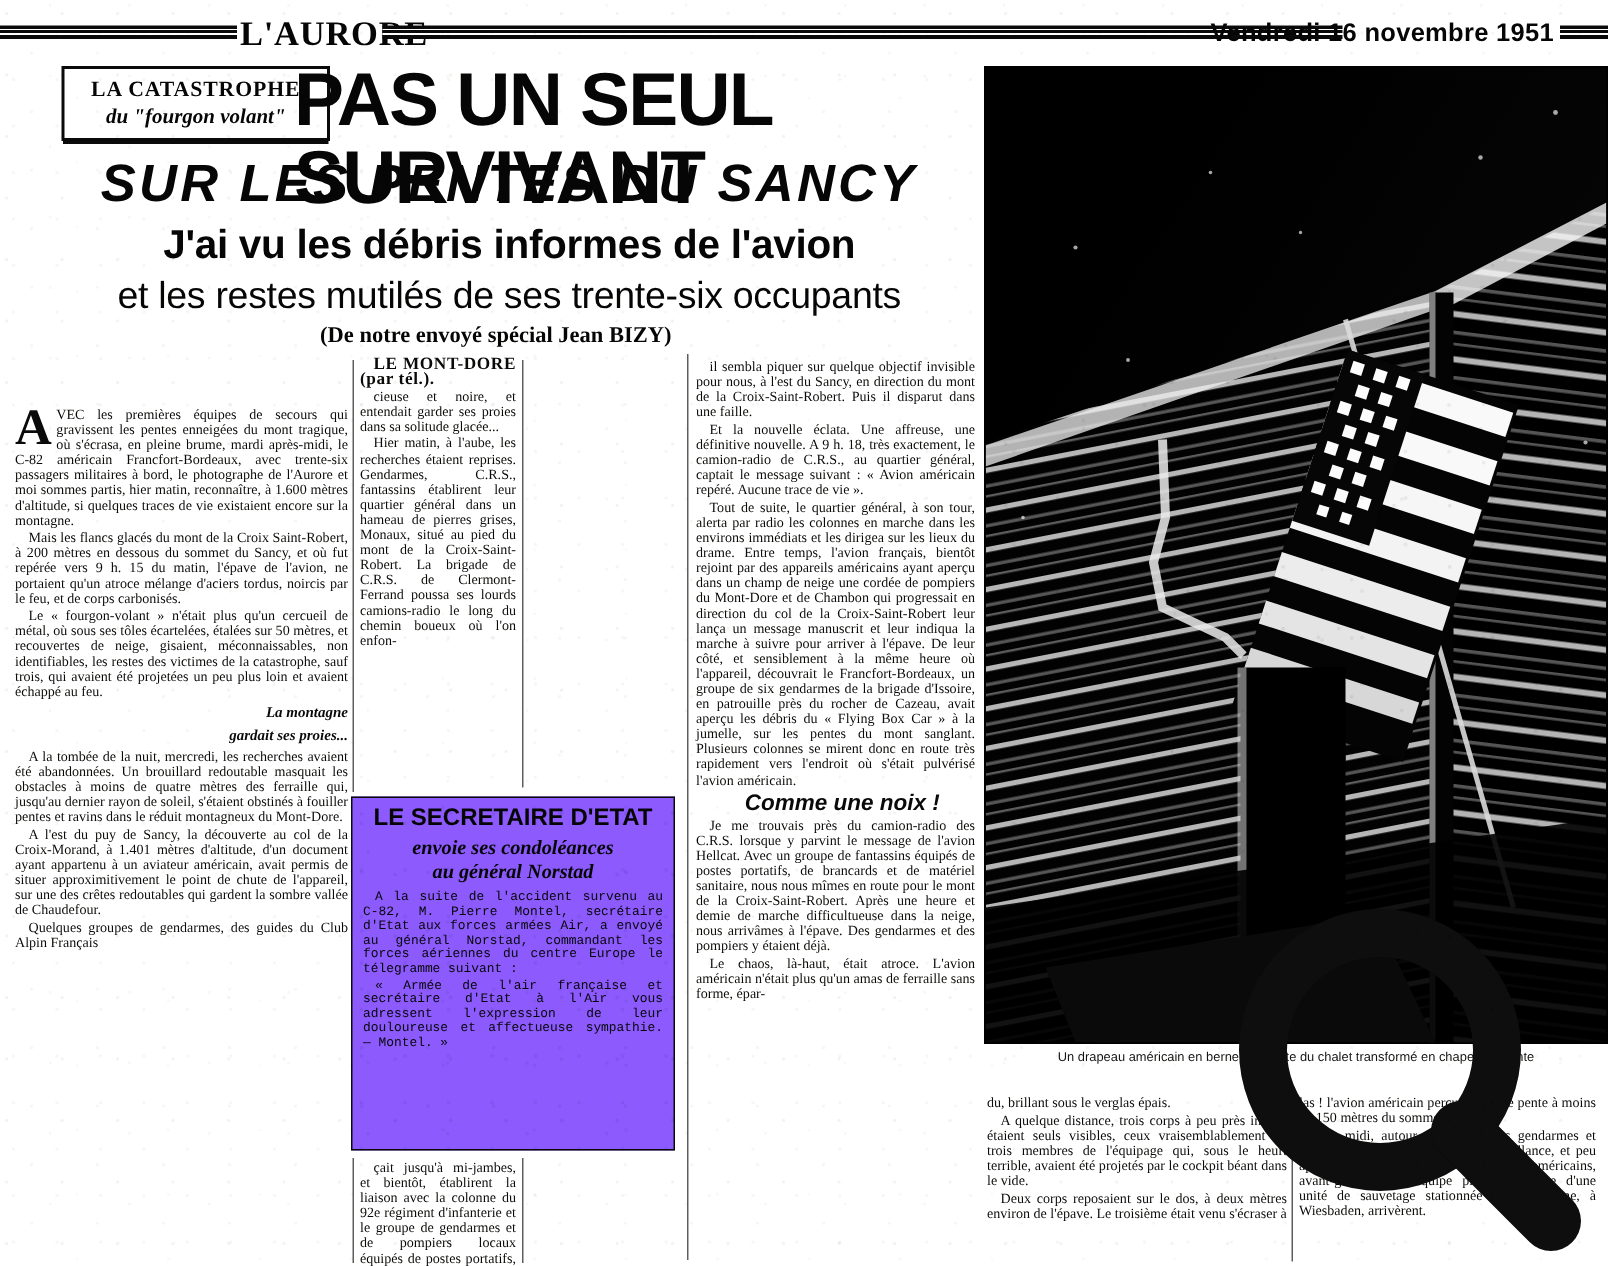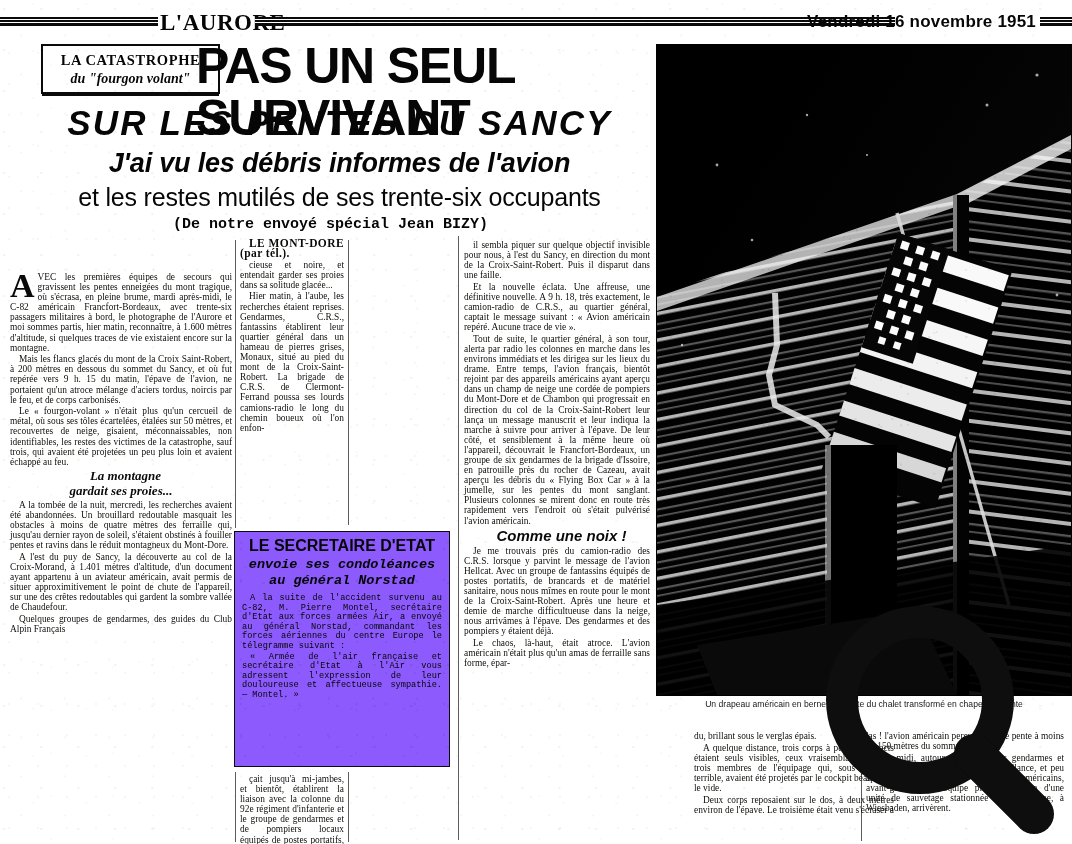--- a/index.html
+++ b/index.html
@@ -44,64 +44,64 @@
 
   
   .hl-main{position:absolute;left:196px;top:40px;width:465px;
      font-family:"Liberation Sans",sans-serif;font-weight:bold;
      font-size:50px;line-height:52px;letter-spacing:-1.2px;
      transform:scaleX(1.0);transform-origin:left top;}
   .hl-2{position:absolute;left:18px;top:104px;width:643px;text-align:center;
      font-family:"Liberation Sans",sans-serif;font-weight:bold;font-style:italic;
      font-size:35px;line-height:38px;letter-spacing:2.2px;}
   .hl-3{position:absolute;left:18px;top:148px;width:643px;text-align:center;
-     font-family:"Liberation Sans",sans-serif;font-weight:bold;font-style:italic;
+     font-family:"Liberation Sans",sans-serif;font-weight:bold;
      font-size:27px;line-height:30px;letter-spacing:-.2px;}
   .hl-4{position:absolute;left:18px;top:183px;width:643px;text-align:center;
      font-family:"Liberation Sans",sans-serif;font-weight:normal;
      font-size:25px;line-height:28px;letter-spacing:-.2px;}
   .byline{position:absolute;left:18px;top:216px;width:625px;text-align:center;
-     font-family:Liberation Mono, monospace;font-weight:bold;font-size:15px;}
+     font-family:Liberation Serif, serif;font-weight:bold;font-size:15px;}
 
   
   .col{position:absolute;text-align:justify;font-size:9.4px;line-height:10.1px;
      font-family:"Liberation Serif",serif;color:#111;
      -webkit-hyphens:auto;hyphens:auto;}
   .col p{margin:0 0 1.5px 0;text-indent:9px;}
   .col p.noind{text-indent:0;}
   .dateline{font-weight:bold;font-size:11.5px;letter-spacing:.4px;
      margin:0 0 6px 0;text-indent:0;font-family:"Liberation Serif",serif;}
-  .subhead{text-align:center;font-weight:bold;font-style:italic;font-size:13px;
+  .subhead{text-align:right;font-weight:bold;font-style:italic;font-size:10px;
      line-height:15px;margin:7px 0 4px 0;text-indent:0;
      font-family:"Liberation Serif",serif;}
   .subhead2{text-align:center;font-weight:bold;font-size:15px;
      line-height:17px;margin:8px 0 4px 0;text-indent:0;font-style:italic;
      font-family:"Liberation Sans",sans-serif;}
   .dropcap{float:left;font-size:34px;line-height:26px;font-weight:bold;
      padding:1px 3px 0 0;font-family:"Liberation Serif",serif;}
 
   
   #col1{left:10px;  top:272px; width:222px;}
   #col2{left:240px; top:238px; width:104px;}
   #col2b{left:240px;top:774px; width:104px;}
   #col3{left:352px; top:238px; width:104px;}
   #col4{left:464px; top:240px; width:186px;}
-  #col5{left:658px; top:731px; width:200px;margin-left:36px;}
+  #col5{left:658px; top:731px; width:200px;}
   #col6{left:866px; top:731px; width:198px;}
 
   
   .vrule{position:absolute;width:1px;background:#2a2a2a;opacity:.75;}
 
   
   .sidebox{position:absolute;left:234px;top:531px;width:214px;height:234px;
      border:1.5px solid #111;background:#8b5cf6;box-shadow:0 0 0 2px #fdfdfb;}
   .sb-h1{text-align:center;font-family:"Liberation Sans",sans-serif;font-weight:bold;
      font-size:16px;line-height:18px;margin:5px 6px 0 6px;}
   .sb-h1 .l2{display:block;text-align:center;padding-left:40px;}
-  .sb-h2{text-align:center;font-family:Liberation Mono, monospace;font-weight:bold;
+  .sb-h2{text-align:center;font-family:Liberation Serif, serif;font-weight:bold;
      font-size:13.5px;line-height:16px;margin:2px 6px 0 6px;font-style:italic;}
   .sb-h2 .l2{display:block;}
   .sb-body{font-size:8.6px;line-height:9.5px;text-align:justify;margin:5px 7px 0 7px;
      font-family:Liberation Mono, monospace;}
   .sb-body p{margin:0 0 1.5px 0;text-indent:8px;}
 
   
   .photo{position:absolute;left:656px;top:44px;width:414px;height:650px;
      overflow:hidden;background:#050505;border:1px solid #000;}
   .cap{position:absolute;left:658px;top:700px;width:412px;text-align:center;

